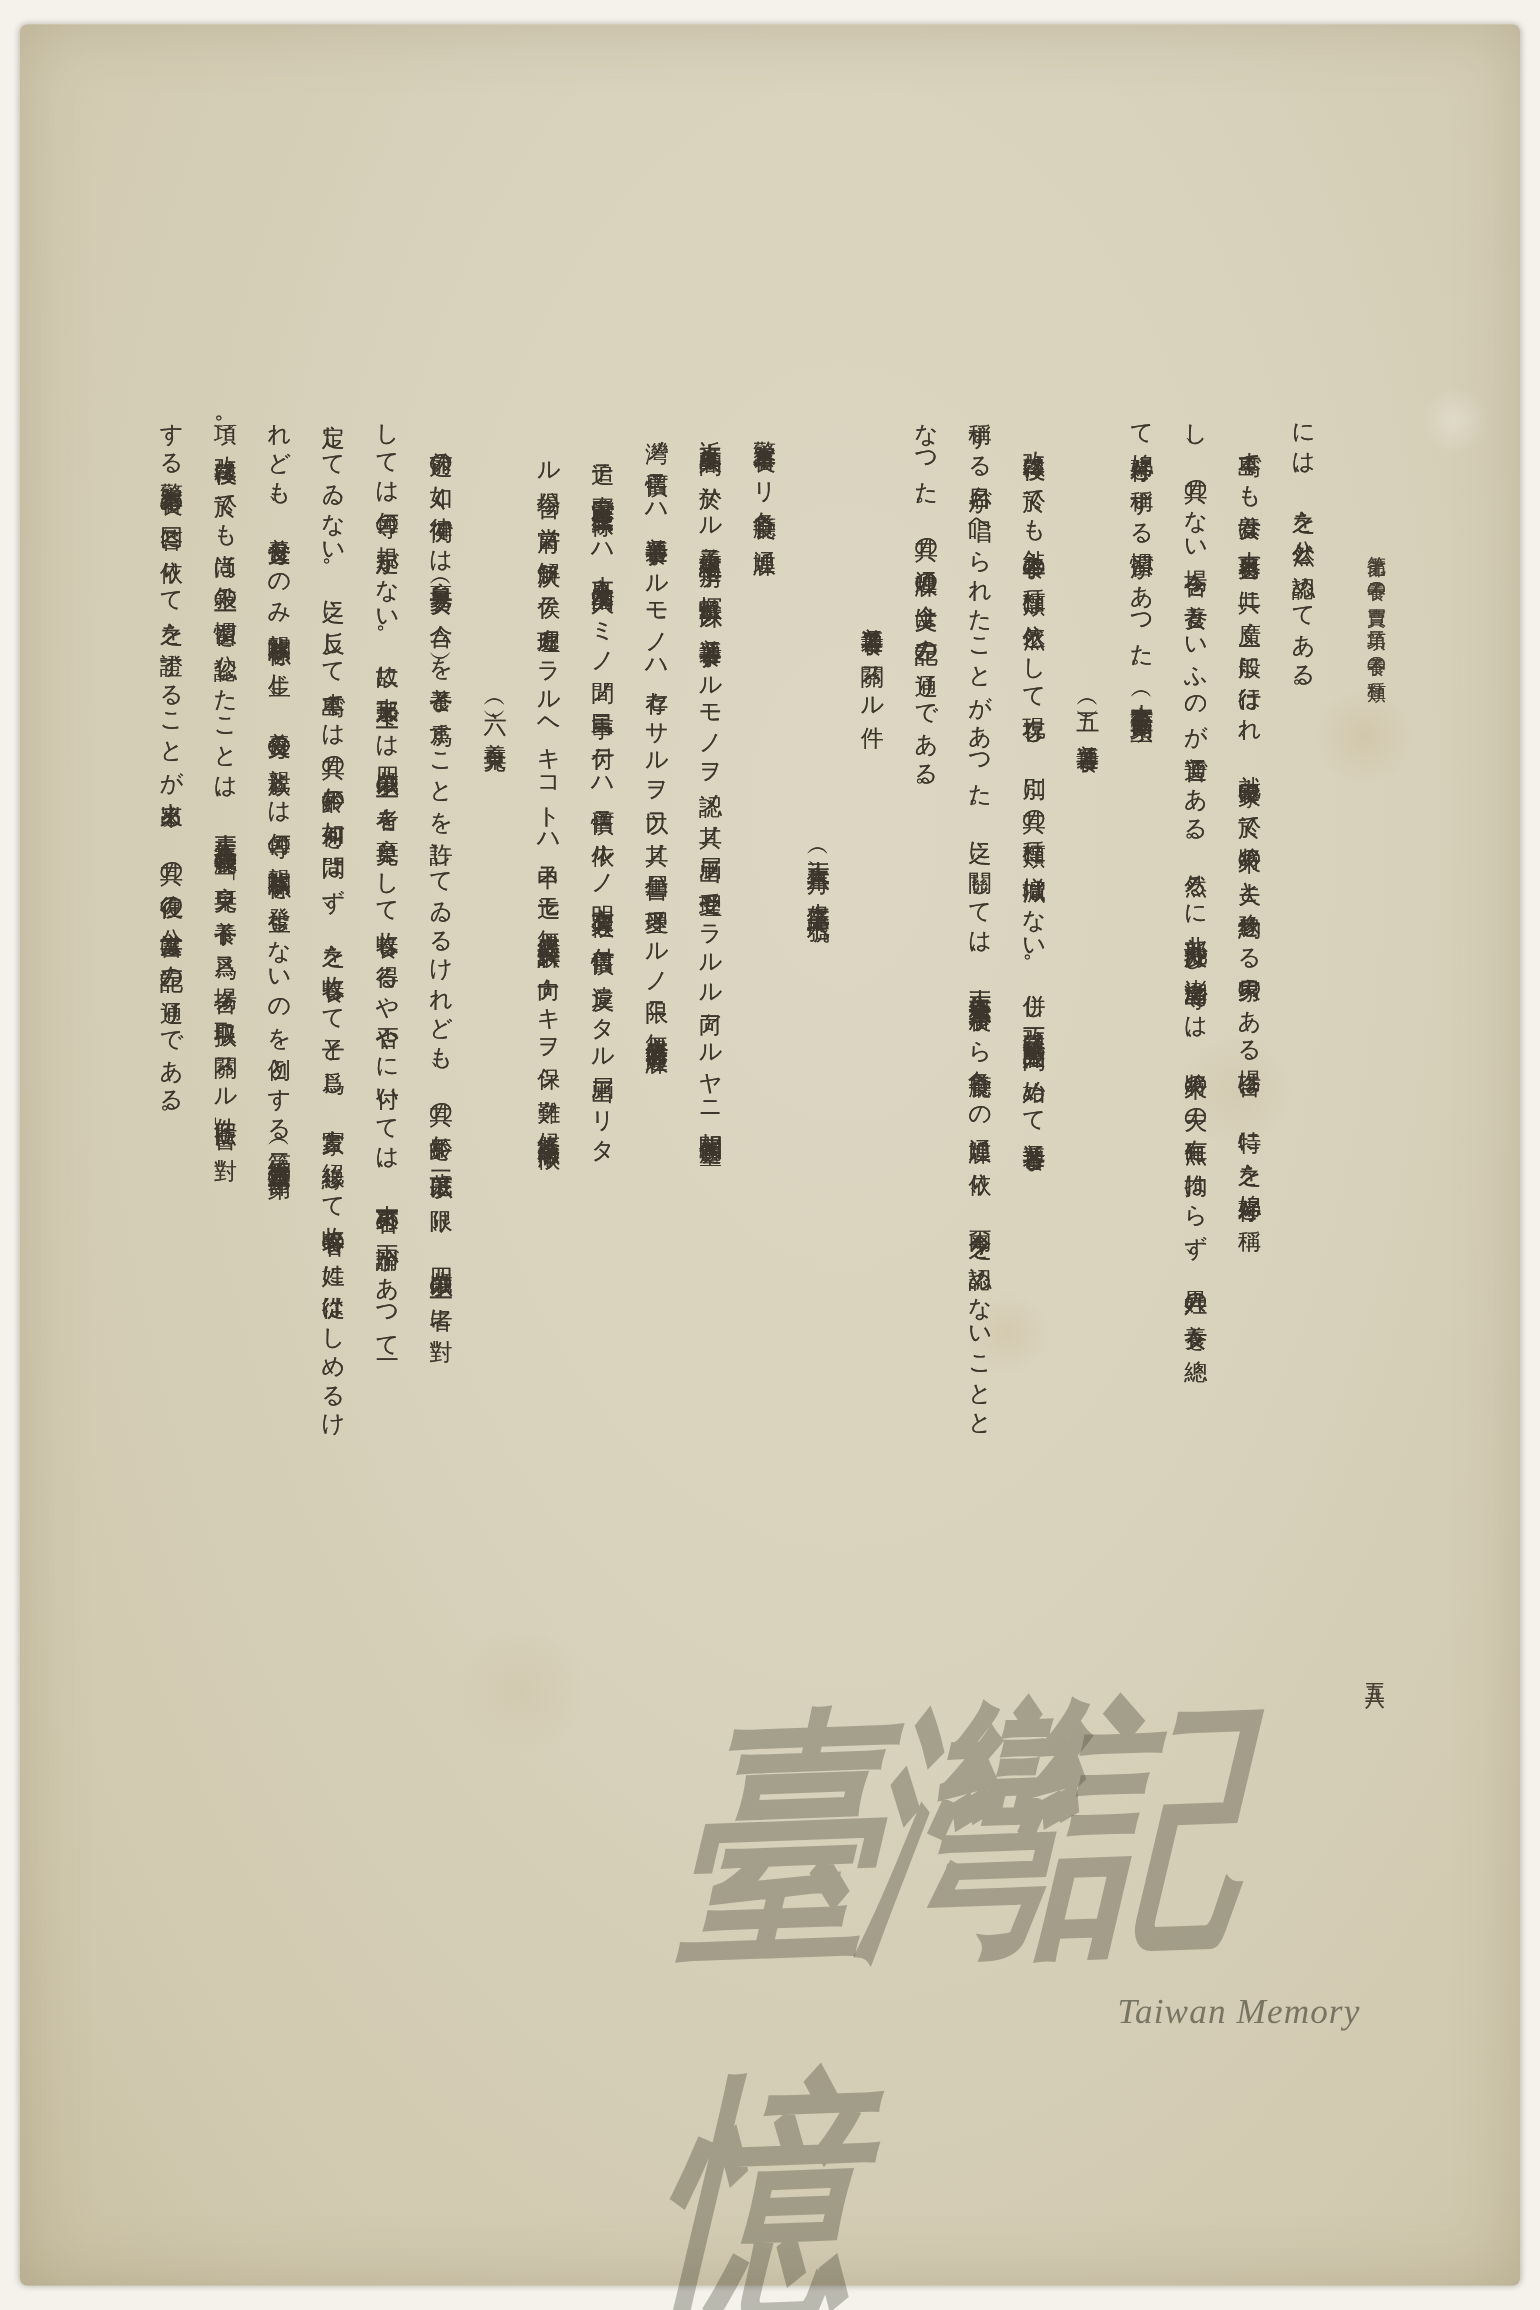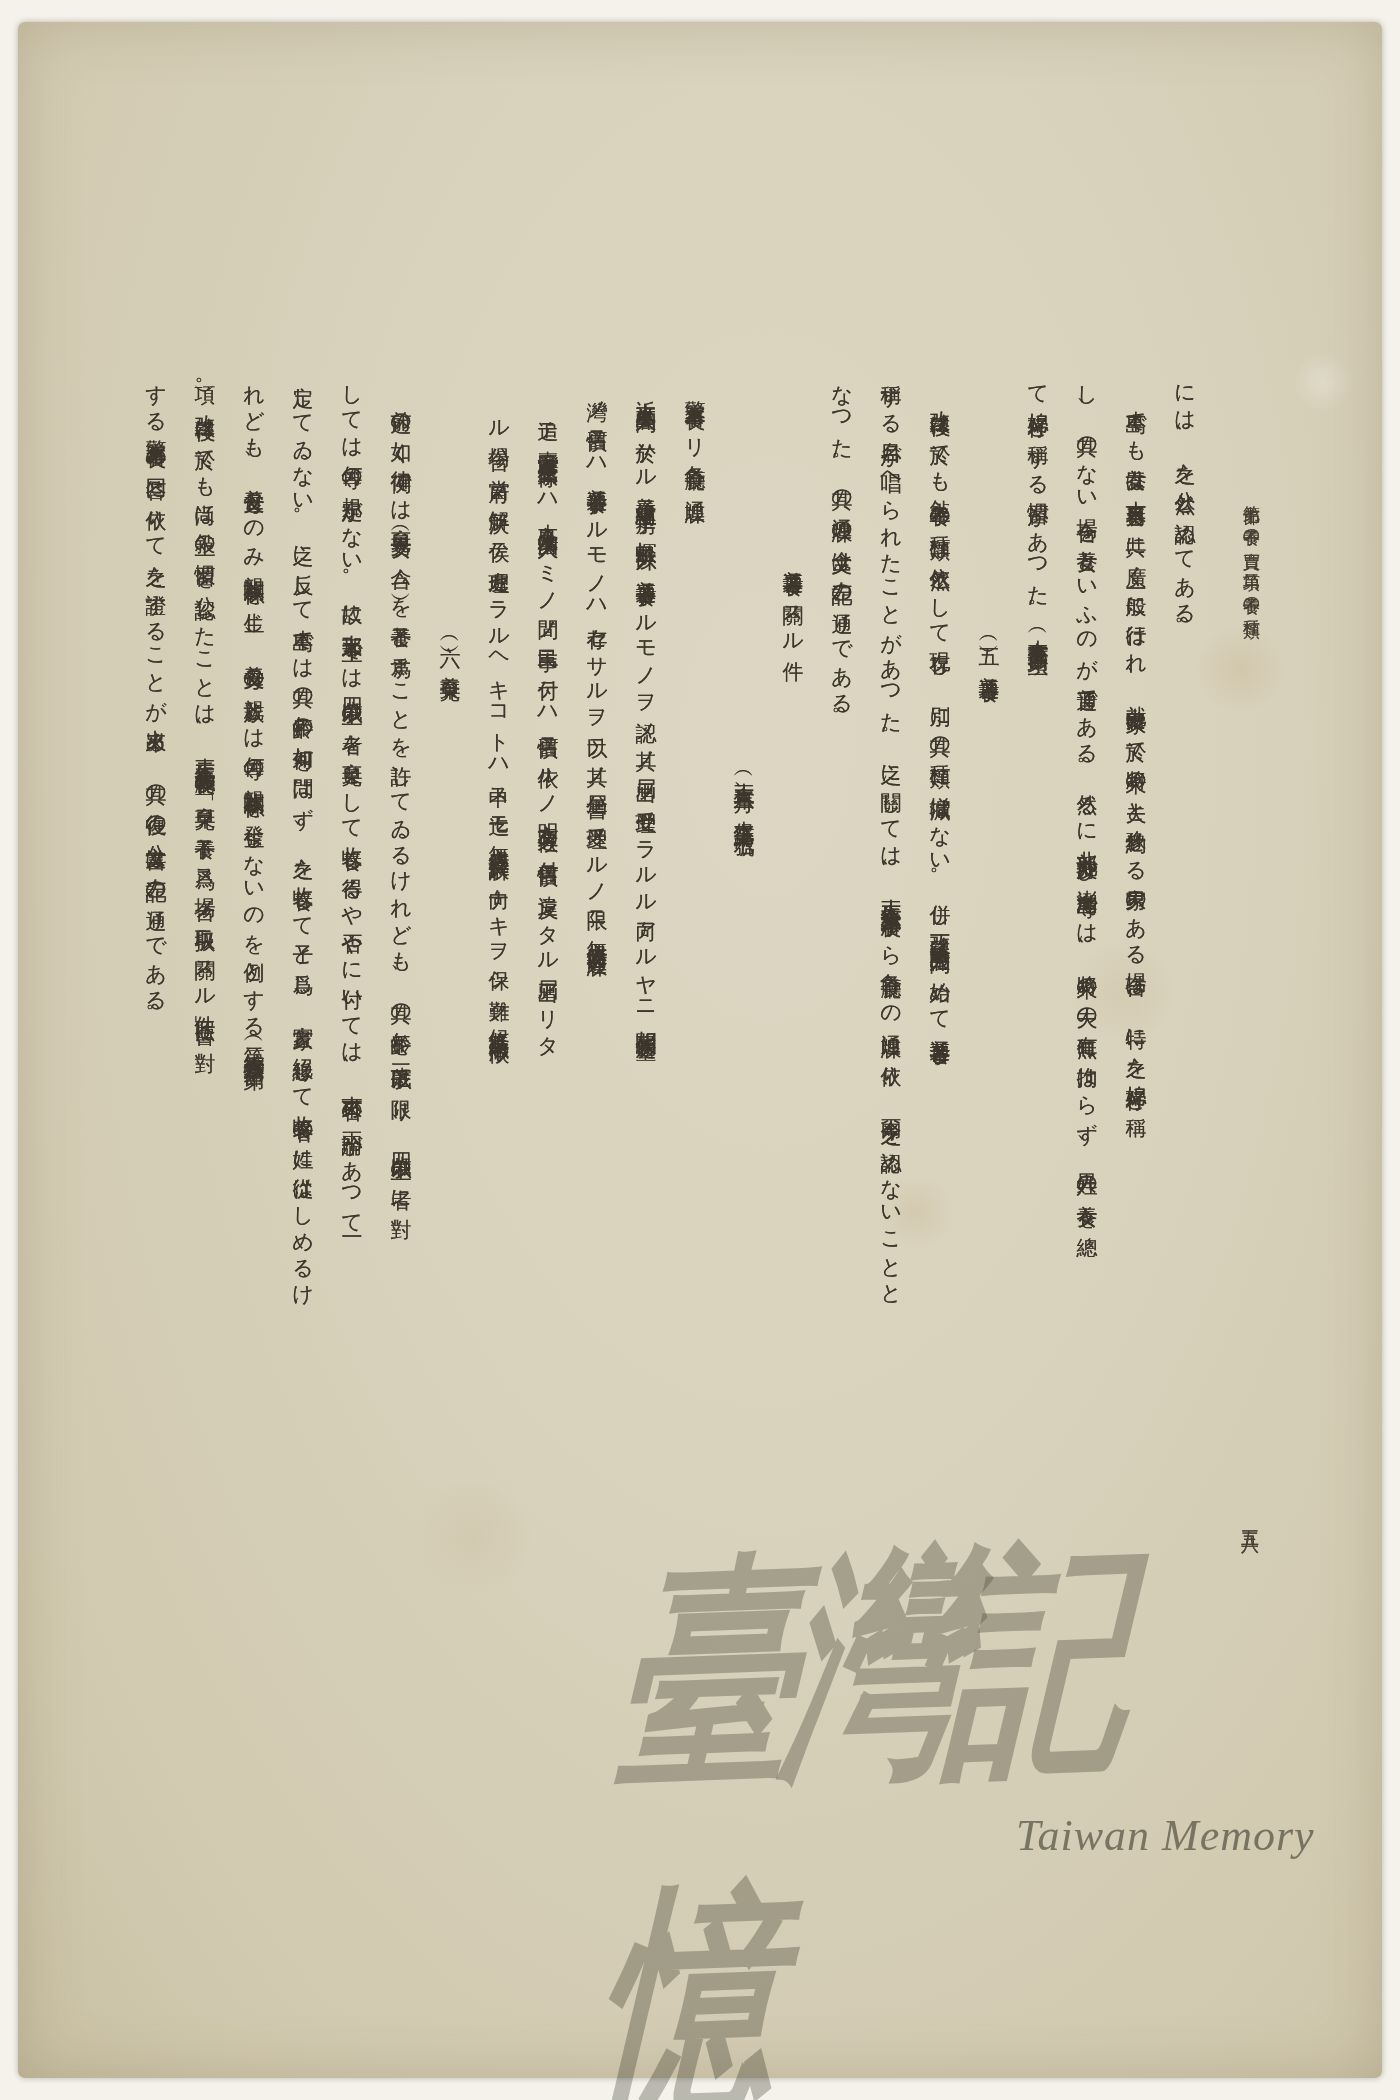--- a/index.html
+++ b/index.html
@@ -44,21 +44,21 @@
     font-size:244px;font-weight:bold;font-style:italic;
     transform:scaleX(.72) skewX(-6deg) rotate(-1.5deg);
     transform-origin:left top;
     letter-spacing:-14px;
     color:rgba(104,104,96,.40);
     mix-blend-mode:multiply;
     pointer-events:none;
   }
   .wm-latin{
     position:absolute;left:998px;top:1788px;
-    font-size:44px;font-style:italic;
+    font-size:32px;font-style:italic;
     color:rgba(118,118,110,.80);
     letter-spacing:1px;
     mix-blend-mode:multiply;
   }
   .wm-library{
     position:absolute;left:632px;top:1852px;
     font-size:70px;letter-spacing:7px;font-weight:bold;
     color:rgba(175,175,166,.30);
     -webkit-text-stroke:2px rgba(138,138,128,.75);
     mix-blend-mode:multiply;

